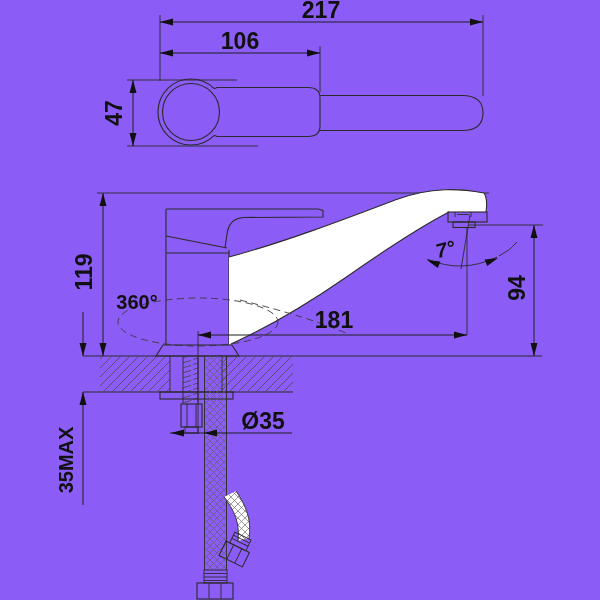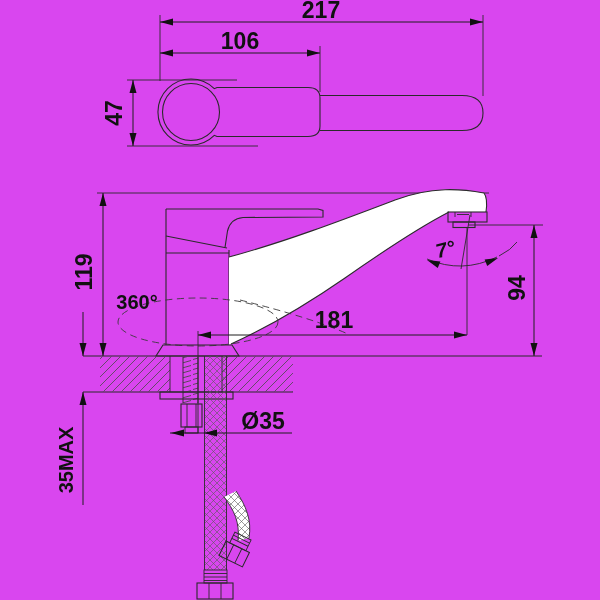--- a/index.html
+++ b/index.html
@@ -1,16 +1,16 @@
 <!DOCTYPE html>
 <html><head>
 <meta charset="utf-8">
 <style>
   html,body{margin:0;padding:0;background:#fff;}
-  .canvas{position:relative;width:600px;height:600px;background:#d946ef;overflow:hidden;
+  .canvas{position:relative;width:600px;height:600px;background:#8b5cf6;overflow:hidden;
           font-family:"Liberation Sans", sans-serif;}
   svg{position:absolute;left:0;top:0;}
   .ln{stroke:#2b2b2b;stroke-width:1.1;fill:none;}
   .thin{stroke:#2b2b2b;stroke-width:0.9;fill:none;}
   .dim{stroke:#1f1f1f;stroke-width:1;fill:none;}
   .dash{stroke:#3a3a3a;stroke-width:0.9;fill:none;stroke-dasharray:7 4.5;}
   .arr{fill:#111;stroke:none;}
   .dimtxt{font-family:"Liberation Sans", sans-serif;font-weight:bold;font-size:23px;fill:#111;}
   .dimtxt.small{font-size:20px;}
   .white{fill:#ffffff;stroke:none;}

